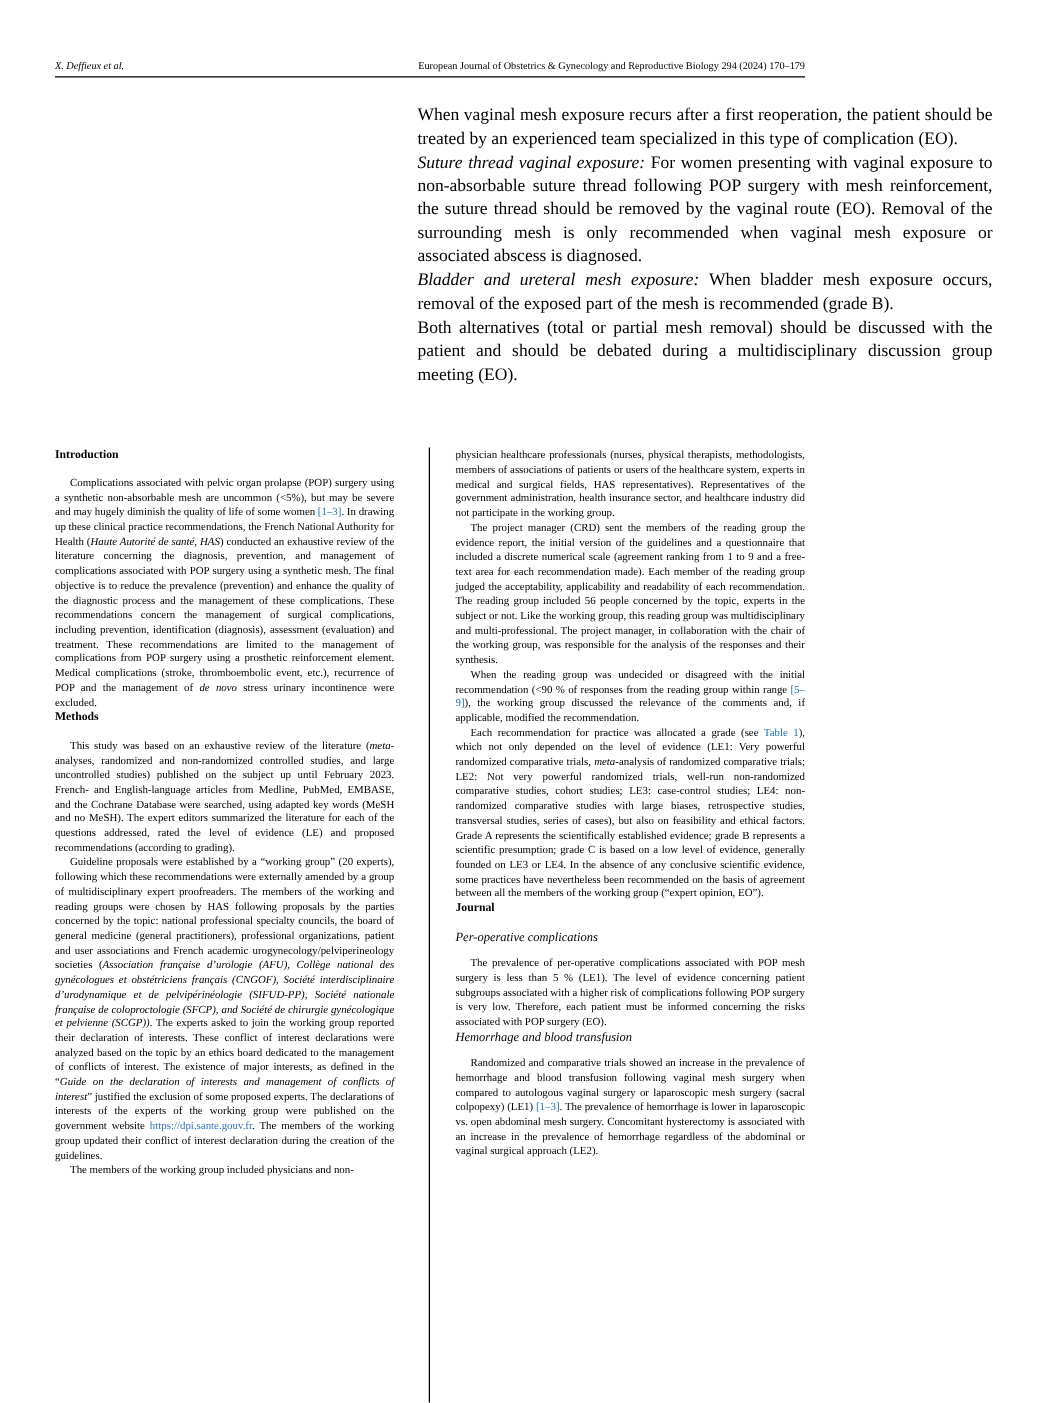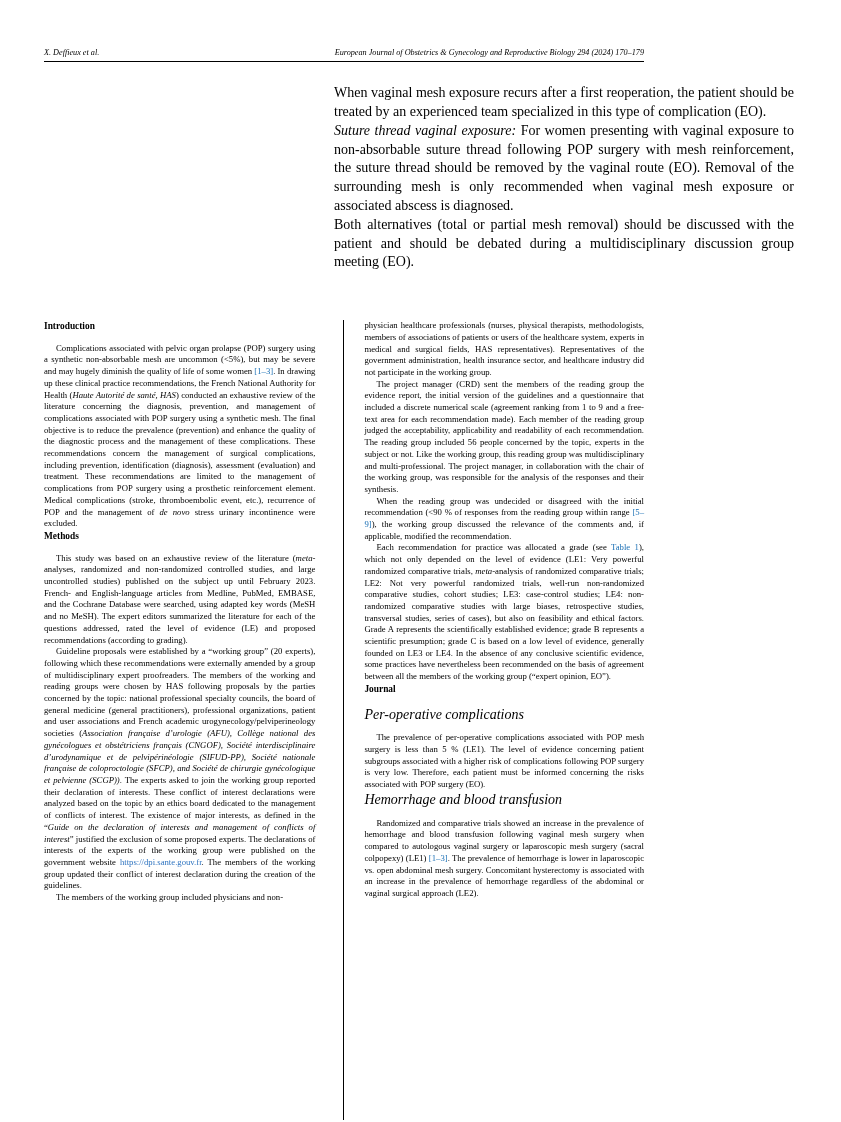--- a/index.html
+++ b/index.html
@@ -29,21 +29,20 @@
     padding-bottom: 4px;
     border-bottom: 0.8px solid #000;
     margin-bottom: 0px;
   }
   .rh-left {
     font-style: italic;
     white-space: nowrap;
   }
   .rh-right {
     margin-left: auto;
-    font-style: italic;
     white-space: nowrap;
   }
   
   .top-block {
     margin-top: 22px;
     margin-left: 290px;
     width: 460px;
     font-size: 14px;
     line-height: 1.33;
     text-align: justify;
@@ -70,21 +69,21 @@
     padding-right: 28px;
     width: 330px;
   }
   h2.section {
     font-size: 9.4px;
     font-weight: bold;
     margin: 0 0 10px 0;
     font-family: "Liberation Serif", serif;
   }
   h3.subsection {
-    font-size: 14px;
+    font-size: 10px;
     font-style: italic;
     font-weight: normal;
     margin: 0 0 8px 0;
   }
   .gap-before { margin-top: 14px; }
   p.body {
     margin: 0;
     text-indent: 12px;
   }
   p.body.noindent { text-indent: 0; }
@@ -109,20 +108,23 @@
     <span class="rh-left">X. Deffieux et al.</span>
     <span class="rh-right">European Journal of Obstetrics &amp; Gynecology and Reproductive Biology 294 (2024) 170–179</span>
   </div>
 
   <div class="top-block">
     <p>
       <span>When vaginal mesh exposure recurs after a first reoperation, the patient should be treated by an experienced team specialized in this type of complication (EO).</span>
     </p>
     <p>
       <span class="it">Suture thread vaginal exposure:</span><span> For women presenting with vaginal exposure to non-absorbable suture thread following POP surgery with mesh reinforcement, the suture thread should be removed by the vaginal route (EO). Removal of the surrounding mesh is only recommended when vaginal mesh exposure or associated abscess is diagnosed.</span>
+    </p>
+    <p>
+      <span class="it">Bladder and ureteral mesh exposure:</span><span> When bladder mesh exposure occurs, removal of the exposed part of the mesh is recommended (grade B).</span>
     </p>
     <p>
       <span>Both alternatives (total or partial mesh removal) should be discussed with the patient and should be debated during a multidisciplinary discussion group meeting (EO).</span>
     </p>
   </div>
 
   <div class="columns">
 
     <div class="col left">
       <h2 class="section">Introduction</h2>

